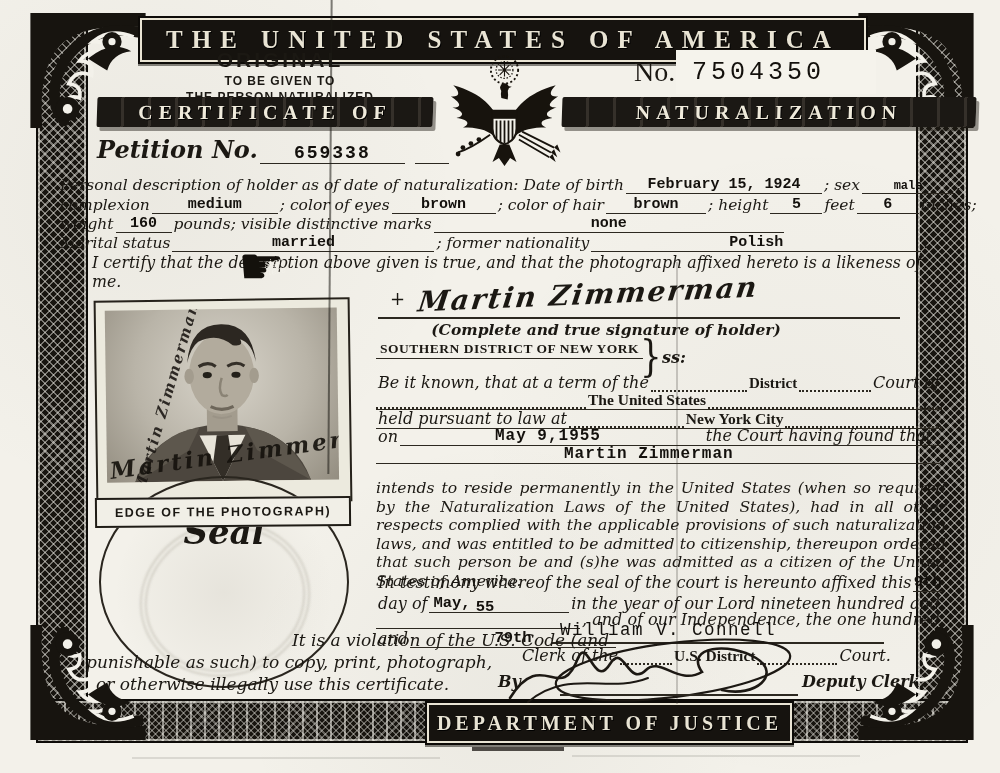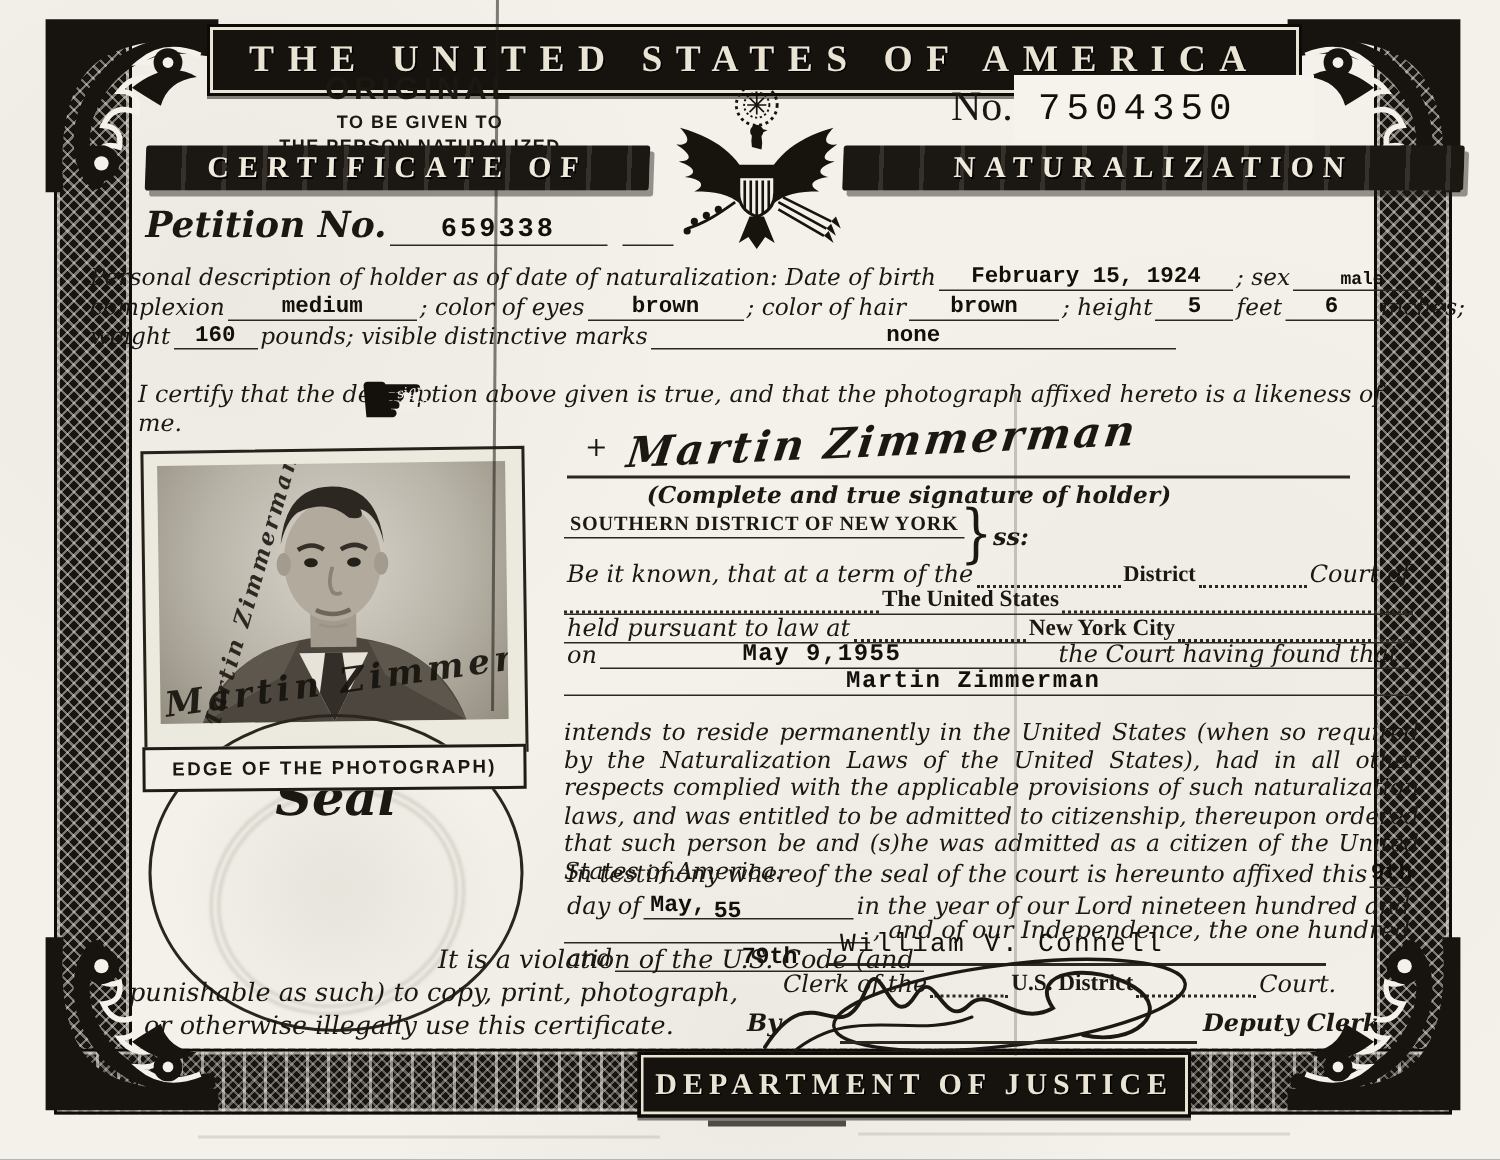--- a/index.html
+++ b/index.html
@@ -187,20 +187,27 @@
     <span class="cell typed" style="width:52px; font-size:15px;">5</span>
     <span class="lbl">feet</span>
     <span class="cell typed" style="width:62px; font-size:15px;">6</span>
     <span class="lbl">inches;</span>
   </div>
   <div class="row script" style="left:58px; top:215px; font-size:15.5px;">
     <span class="lbl">weight</span>
     <span class="cell typed" style="width:56px; font-size:15px;">160</span>
     <span class="lbl">pounds; visible distinctive marks</span>
     <span class="cell typed" style="width:350px; font-size:15px;">none</span>
+  </div>
+  <div class="row script" style="left:58px; top:234px; font-size:15.5px;">
+    <span class="lbl">Marital status</span>
+    <span class="cell typed" style="width:262px; font-size:15px;">married</span>
+    <span class="lbl">; former nationality</span>
+    <span class="cell typed" style="width:330px; font-size:15px;">Polish</span>
+    <span class="lbl">.</span>
   </div>
   <div class="script" style="position:absolute; left:92px; top:253px; width:860px; font-size:15.8px;">I certify that the description above given is true, and that the photograph affixed hereto is a likeness of me.</div>
 
   <div style="position:absolute; left:238px; top:250px; width:80px; height:50px;">
     <span style="position:absolute; left:0; top:-14px; font-size:52px; color:#14110c;">☛</span>
     <span class="script" style="position:absolute; left:22px; top:8px; font-size:9px; color:#f3f1ea; transform:rotate(-10deg); text-align:center; width:30px; line-height:9px;">sign here</span>
   </div>
 
   <div style="position:absolute; left:95px; top:299px; width:252px; height:200px; background:#eceade; border:2px solid #26221b; transform:rotate(-0.8deg);">
     <div style="position:absolute; left:9px; top:8px; width:232px; height:172px; background:radial-gradient(circle at 50% 38%, #d8d4ca 0%, #b9b4a8 55%, #938d80 100%); overflow:hidden;">

